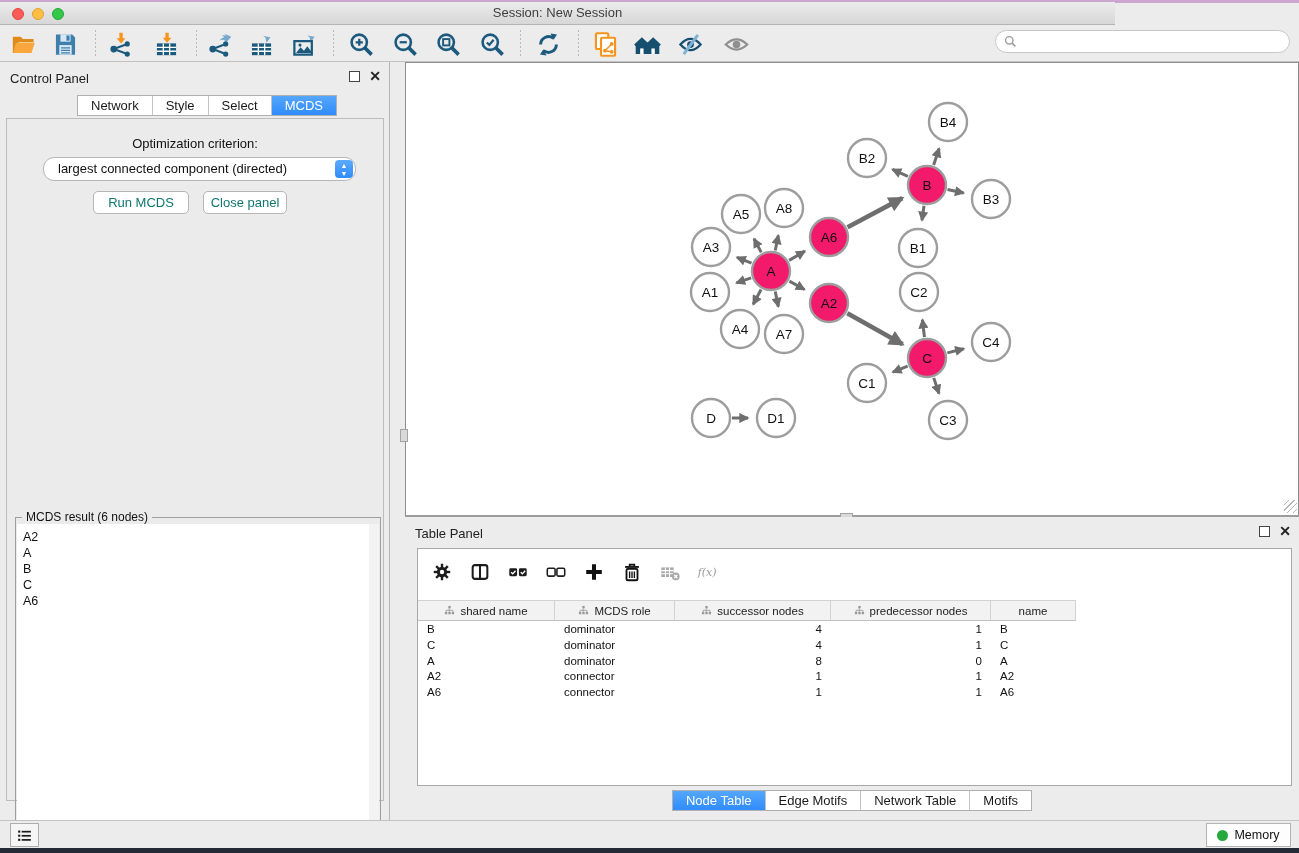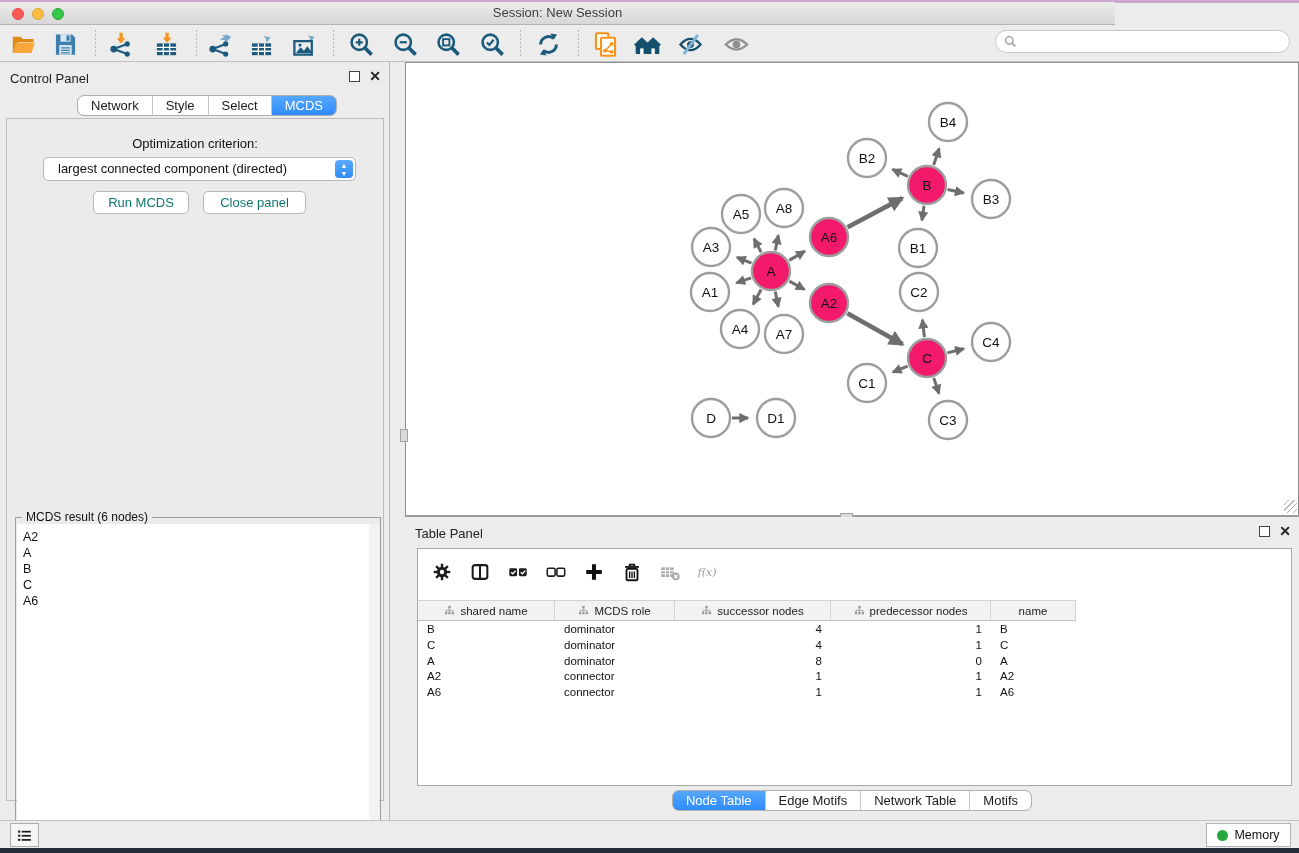--- a/index.html
+++ b/index.html
@@ -26,28 +26,28 @@
   #search-box { position:absolute; right:9px; top:5px; width:295px; height:23px; background:#fff;
     border:1px solid #c6c6c6; border-radius:12px; display:flex; align-items:center; padding:0 8px; }
   #search-box input { border:none; outline:none; flex:1; font-size:12px; background:transparent; }
 
   
   #control-panel { left:0; top:62px; width:390px; height:758px; background:#ececec; border-right:1px solid #b5b5b5; }
   .panel-title { position:absolute; left:10px; top:9px; font-size:13px; color:#222; }
   .panel-btns { position:absolute; right:8px; top:9px; display:flex; gap:9px; align-items:center; }
   .float-ic { width:11px; height:11px; border:1.5px solid #444; background:#fff; display:inline-block; }
   .close-ic { font-size:14px; font-weight:bold; color:#222; line-height:11px; }
-  .segbar { position:absolute; display:flex; border:1px solid #b0b0b0; border-radius:7px; overflow:hidden; background:#a3a3a3; height:21px; }
+  .segbar { position:absolute; display:flex; border:1px solid #b0b0b0; border-radius:0; overflow:hidden; background:#a3a3a3; height:21px; }
   .seg { font-size:13px; color:#1a1a1a; line-height:19px; padding:0 13px; border-right:1px solid #c4c4c4; background:#fff; cursor:default; }
   .seg:last-child { border-right:none; }
   .seg.active { background:linear-gradient(#55a7fd,#2f8cfb); color:#fff; }
   #cp-box { position:absolute; left:6px; top:56px; width:378px; height:683px; border:1px solid #bcbcbc; background:#ebebeb; }
   #criterion-label { position:absolute; left:0; top:17px; width:100%; text-align:center; font-size:13px; color:#111; }
   #criterion-select { position:absolute; left:36px; top:38px; width:313px; height:24px; background:#fff;
-    border:1px solid #b6b6b6; border-radius:5px; font-size:13px; color:#111; line-height:22px; padding-left:14px; }
+    border:1px solid #b6b6b6; border-radius:11px; font-size:13px; color:#111; line-height:22px; padding-left:14px; }
   #criterion-spinner { position:absolute; right:2px; top:2px; width:18px; height:18px; border-radius:4px;
     background:linear-gradient(#5babfd,#2f8cfb); color:#fff; font-size:7px; line-height:8px; text-align:center; padding-top:2px; }
   .mac-btn { position:absolute; height:23px; background:#fff; border:1px solid #b6b6b6; border-radius:5px;
     font-size:13px; color:#0f766e; text-align:center; line-height:21px; }
   #mcds-result-group { position:absolute; left:8px; top:398px; width:366px; height:338px; border:1px solid #9e9e9e; }
   #mcds-result-title { position:absolute; left:6px; top:-8px; background:#ebebeb; padding:0 4px; font-size:12px; color:#111; }
   #mcds-result-list { position:absolute; left:1px; top:6px; width:354px; height:330px; background:#fff; border-right:1px solid #dcdcdc; padding:5px 0 0 6px; }
   .result-item { font-size:12.5px; color:#111; line-height:16px; }
   #mcds-scroll { position:absolute; right:1px; top:6px; width:10px; height:330px; background:#f3f3f3; }
 
@@ -252,21 +252,21 @@
       <div class="seg">Select</div>
       <div class="seg active">MCDS</div>
     </div>
   <div id="cp-box">
     <div id="criterion-label">Optimization criterion:</div>
     <div id="criterion-select">
       <span>largest connected component (directed)</span>
       <span id="criterion-spinner">▲<br>▼</span>
     </div>
     <div class="mac-btn" style="left:86px; top:72px; width:96px">Run MCDS</div>
-    <div class="mac-btn" style="left:196px; top:72px; width:103px">Close panel</div>
+    <div class="mac-btn" style="left:196px; top:72px; width:84px">Close panel</div>
     <div id="mcds-result-group">
       <div id="mcds-result-title">MCDS result (6 nodes)</div>
       <div id="mcds-result-list">
           <div class="result-item">A2</div>
           <div class="result-item">A</div>
           <div class="result-item">B</div>
           <div class="result-item">C</div>
           <div class="result-item">A6</div>
         </div>
       <div id="mcds-scroll"></div>

